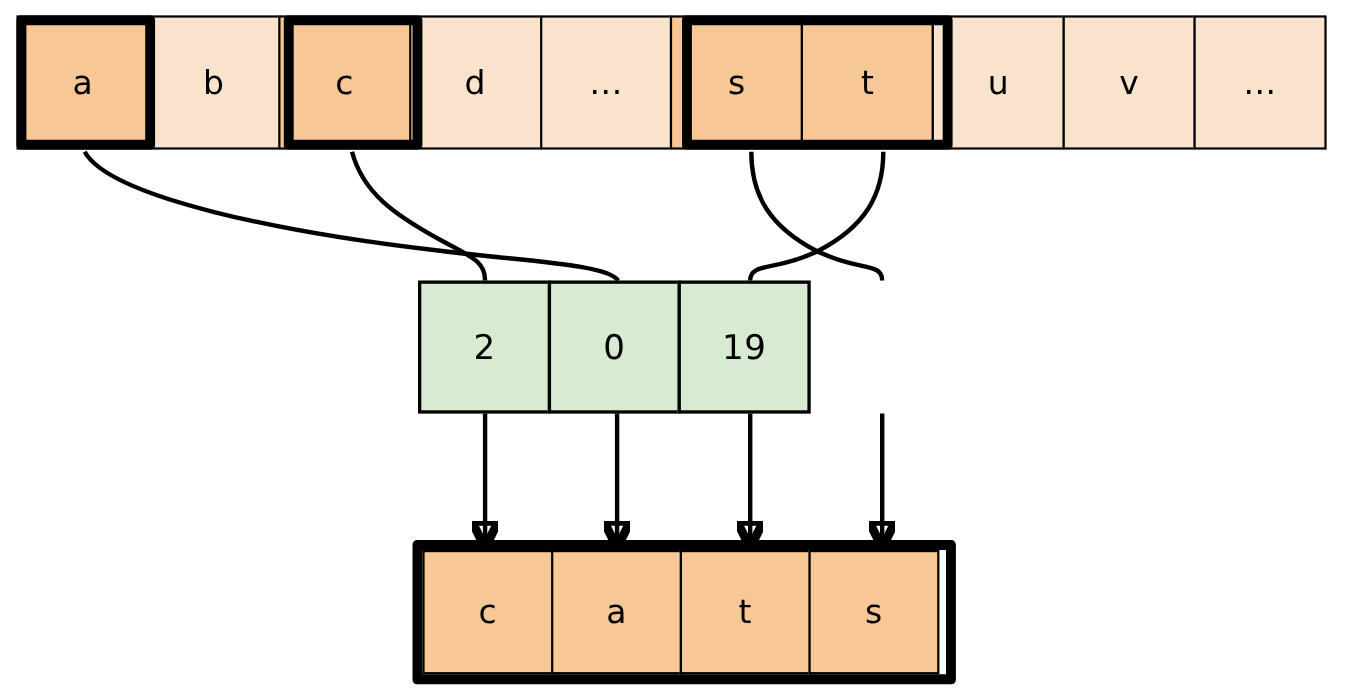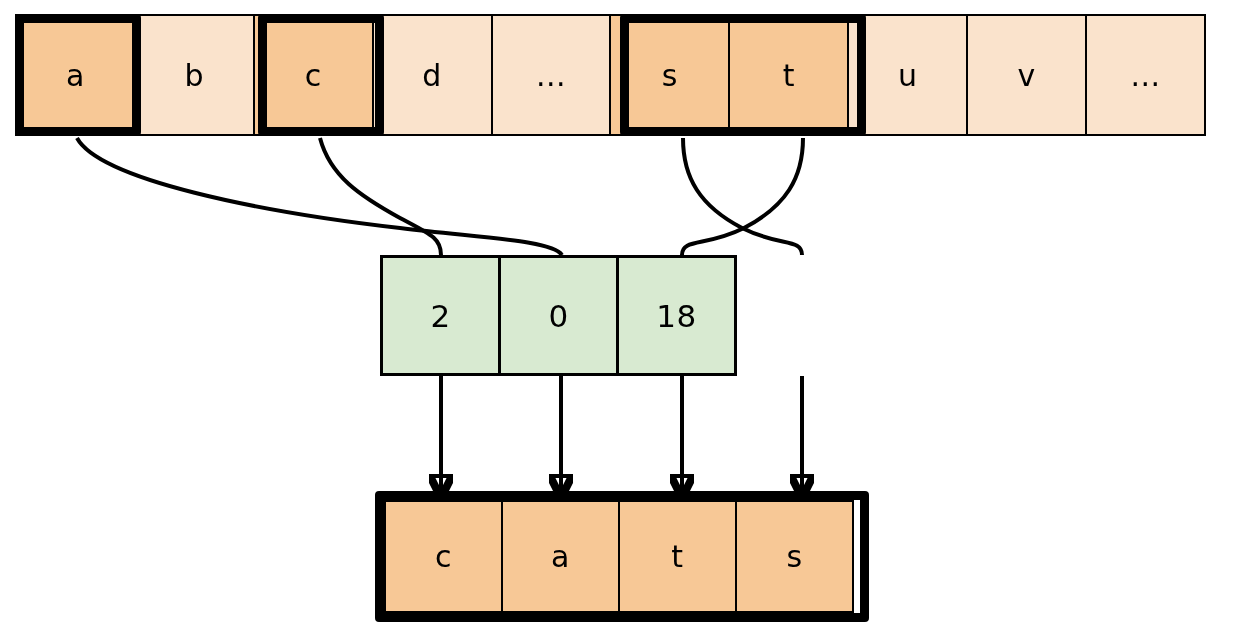--- a/index.html
+++ b/index.html
@@ -131,21 +131,21 @@
     <div class="cell">...</div>
   </div>
 
   <div class="thick-box" style="left:15px; top:14px; width:126px; height:122px;"></div>
   <div class="thick-box" style="left:258px; top:14px; width:126px; height:122px;"></div>
   <div class="thick-box" style="left:620px; top:14px; width:246px; height:122px;"></div>
 
   <div class="row" id="index-row">
     <div class="cell">2</div>
     <div class="cell">0</div>
-    <div class="cell">18</div>
+    <div class="cell">19</div>
   </div>
 
   <div class="row" id="result-row">
     <div class="cell">c</div>
     <div class="cell">a</div>
     <div class="cell">t</div>
     <div class="cell">s</div>
   </div>
   <div class="thick-box" id="result-outline"></div>
 

